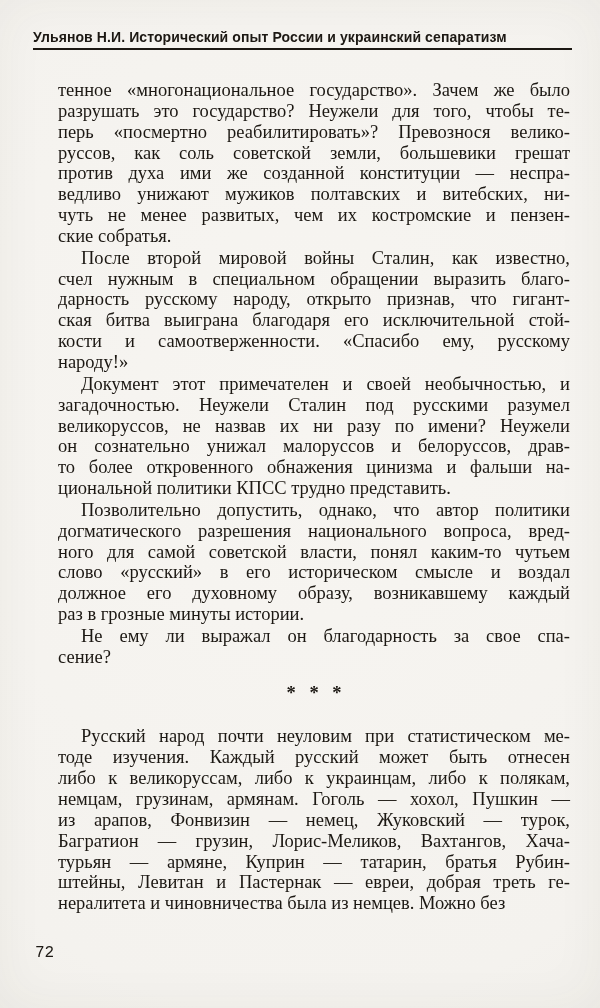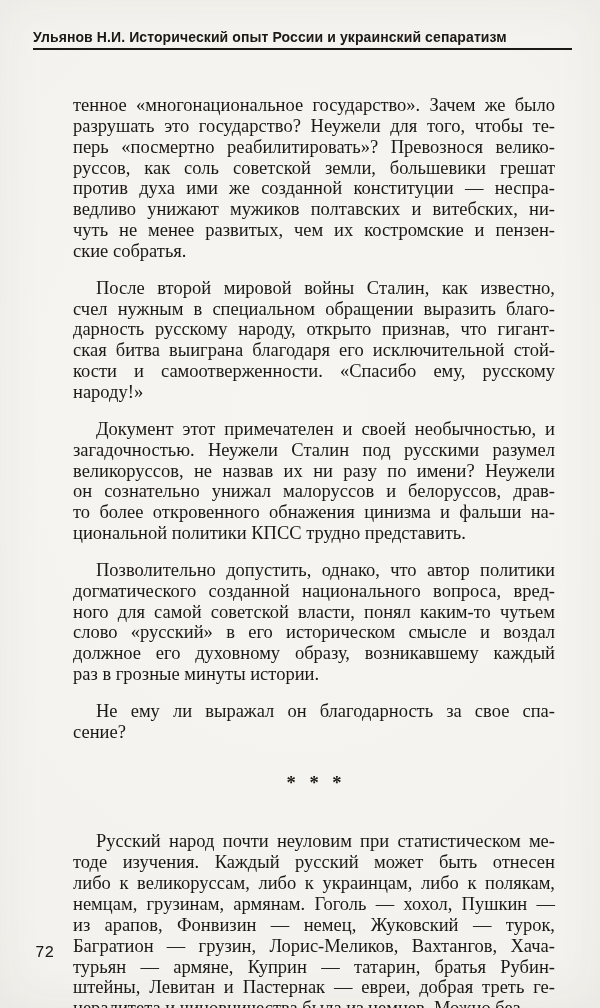--- a/index.html
+++ b/index.html
@@ -41,21 +41,21 @@
 
   .body-text {
     position: absolute;
     left: 57px;
     top: 79px;
     width: 514px;
     font-size: 18.5px;
     line-height: 20.85px;
   }
 
-  .para { margin: 16px; padding: 0; }
+  .para { margin: 1px; padding: 0; }
 
   .line {
     text-align: justify;
     text-align-last: justify;
     -moz-text-align-last: justify;
   }
   .line.last {
     text-align-last: left;
     -moz-text-align-last: left;
   }
@@ -107,21 +107,21 @@
       <div class="para">
         <div class="line first-indent">Документ этот примечателен и своей необычностью, и</div>
         <div class="line">загадочностью. Неужели Сталин под русскими разумел</div>
         <div class="line">великоруссов, не назвав их ни разу по имени? Неужели</div>
         <div class="line">он сознательно унижал малоруссов и белоруссов, драв-</div>
         <div class="line">то более откровенного обнажения цинизма и фальши на-</div>
         <div class="line last">циональной политики КПСС трудно представить.</div>
       </div>
       <div class="para">
         <div class="line first-indent">Позволительно допустить, однако, что автор политики</div>
-        <div class="line">догматического созданной национального вопроса, вред-</div>
+        <div class="line">догматического разрешения национального вопроса, вред-</div>
         <div class="line">ного для самой советской власти, понял каким-то чутьем</div>
         <div class="line">слово «русский» в его историческом смысле и воздал</div>
         <div class="line">должное его духовному образу, возникавшему каждый</div>
         <div class="line last">раз в грозные минуты истории.</div>
       </div>
       <div class="para">
         <div class="line first-indent">Не ему ли выражал он благодарность за свое спа-</div>
         <div class="line last">сение?</div>
       </div>
       <div class="separator">* * *</div>

